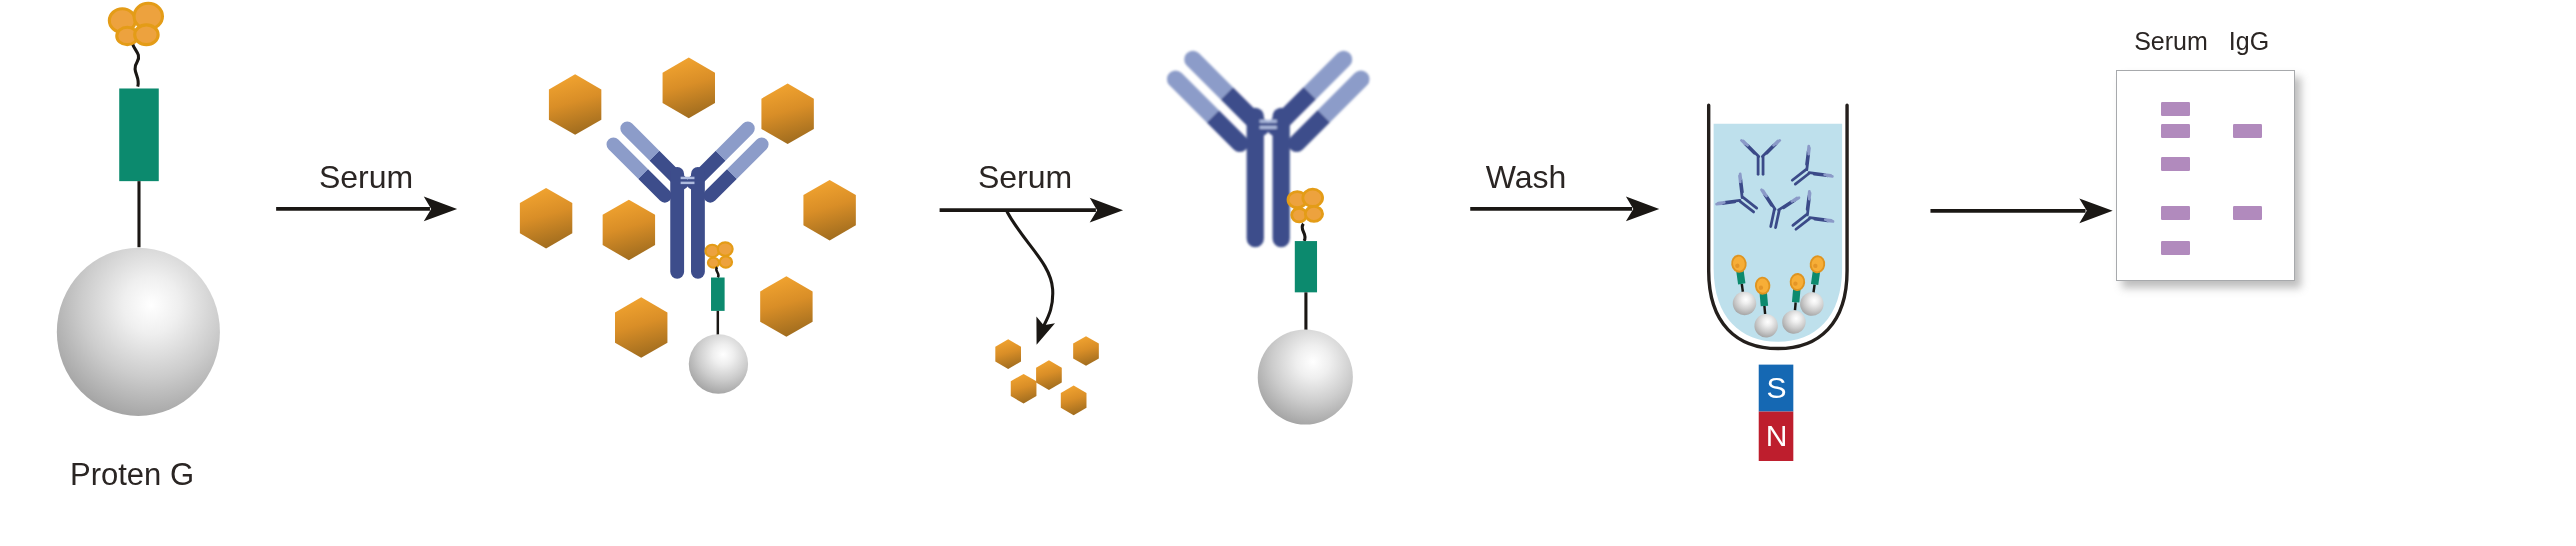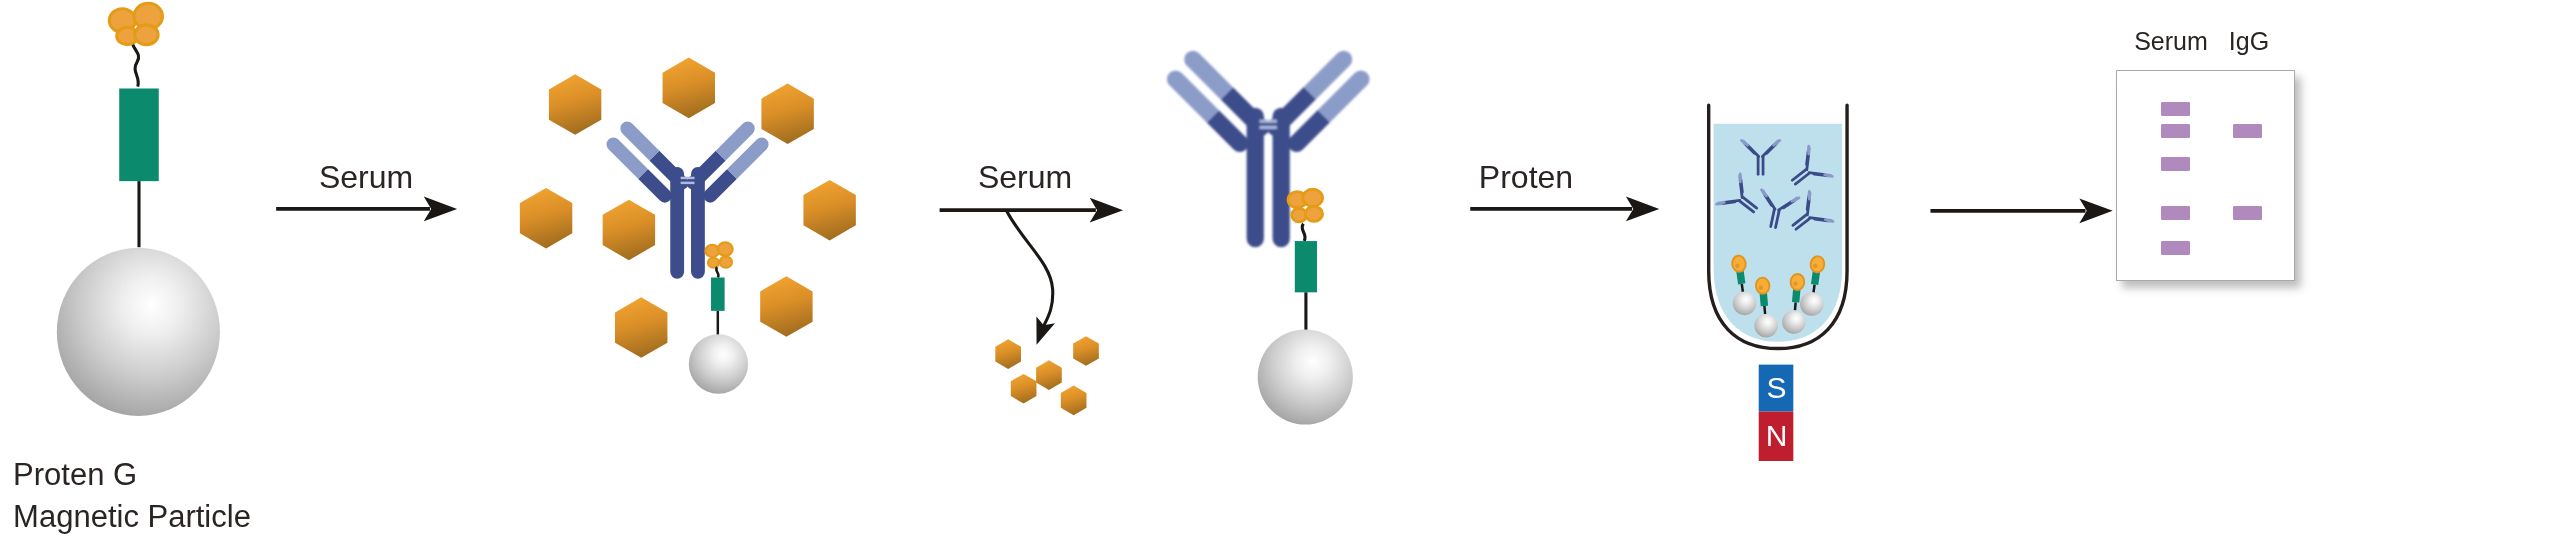--- a/index.html
+++ b/index.html
@@ -3,21 +3,21 @@
 <meta charset="utf-8">
 <style>
   html,body{margin:0;padding:0;background:#ffffff;}
   #canvas{
     position:relative;width:2576px;height:547px;background:#ffffff;overflow:hidden;
     font-family:"Liberation Sans", sans-serif;color:#2a2523;
   }
   #art{position:absolute;left:0;top:0;}
   .lbl{position:absolute;white-space:nowrap;color:#2a2523;}
   .step-lbl{font-size:32px;transform:translateX(-50%);top:159px;}
-  .particle-lbl{font-size:31px;line-height:42px;transform:translateX(-50%);top:454px;}
+  .particle-lbl{font-size:31px;line-height:42px;text-align:center;transform:translateX(-50%);top:454px;}
   .gel-lbl{font-size:25px;transform:translateX(-50%);top:27px;}
   .magnet-lbl{position:absolute;width:35px;height:44px;display:flex;align-items:center;justify-content:center;
     color:#ffffff;font-size:30px;}
   #gel-panel{position:absolute;left:2116px;top:70px;width:179px;height:211px;background:#ffffff;
     border:1.9px solid #a7a9ac;box-shadow:5.6px 6.8px 8px rgba(110,110,110,0.45);box-sizing:border-box;}
   .gel-lane{position:absolute;left:0;top:0;width:100%;height:100%;}
   .gel-band{position:absolute;border-radius:1.2px;}
 </style>
 </head>
 <body>
@@ -209,26 +209,25 @@
     </g>
 
     <g>
       <line x1="3125" y1="341" x2="3376" y2="341" stroke="#1a1714" stroke-width="6"></line>
       <use href="#head" transform="translate(3420,341)"></use>
     </g>
   </svg>
 
   <div class="lbl particle-lbl" style="left:132px;">
     <div>Proten G</div>
-    <div>Magnetic Particle</div>
   </div>
 
   <div class="lbl step-lbl" style="left:366px;">Serum</div>
   <div class="lbl step-lbl" style="left:1025px;">Serum</div>
-  <div class="lbl step-lbl" style="left:1526px;">Proten</div>
+  <div class="lbl step-lbl" style="left:1526px;">Wash</div>
 
   <div class="magnet-lbl" style="left:1759px;top:366px;">S</div>
   <div class="magnet-lbl" style="left:1759px;top:414px;">N</div>
 
   <div class="lbl gel-lbl" style="left:2171px;">Serum</div>
   <div class="lbl gel-lbl" style="left:2249px;">IgG</div>
 
   <div id="gel-panel">
     <div class="gel-lane">
         <div class="gel-band" style="left: 44px; top: 31px; width: 29px; height: 13.6px; background: rgb(177, 138, 189);"></div>

